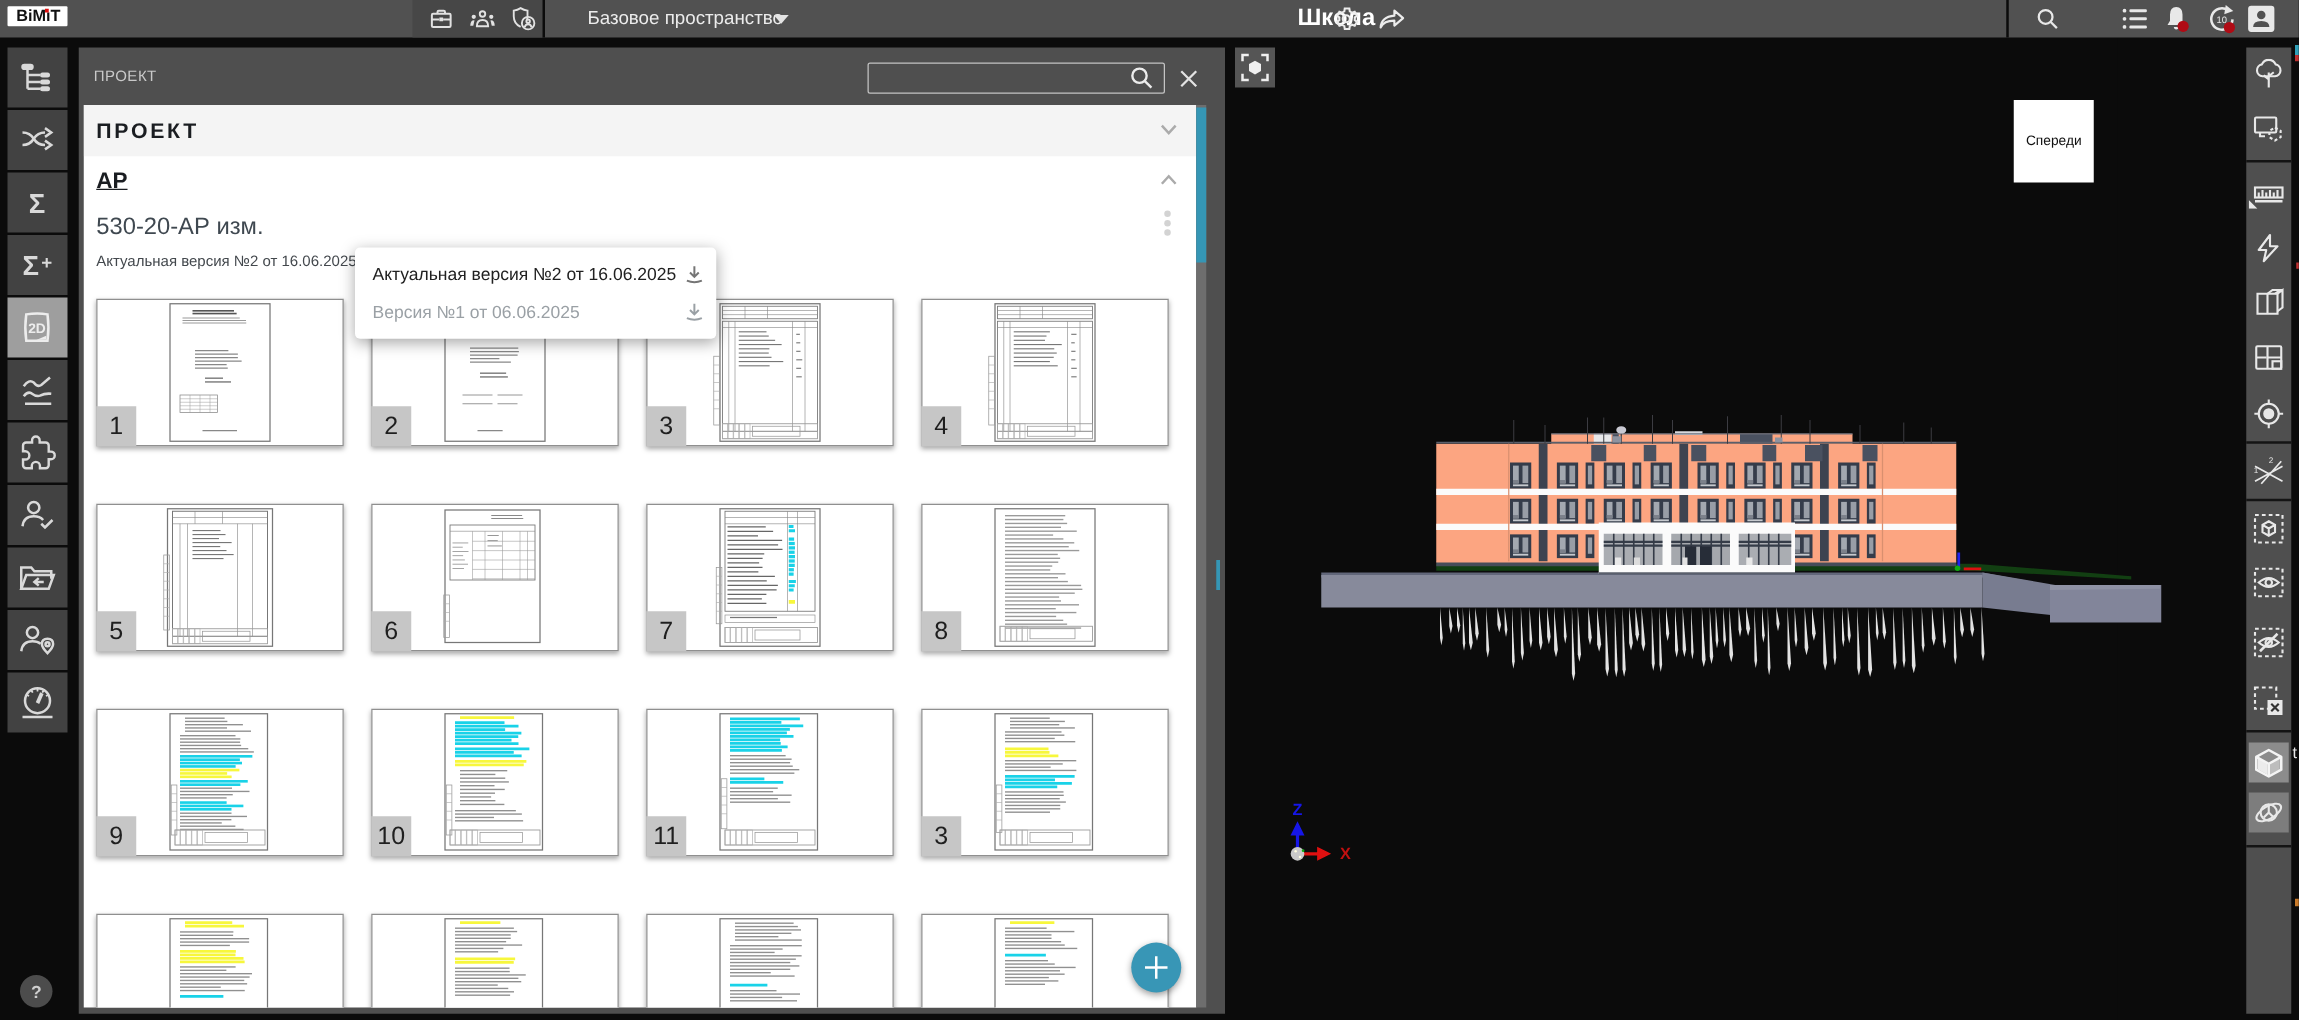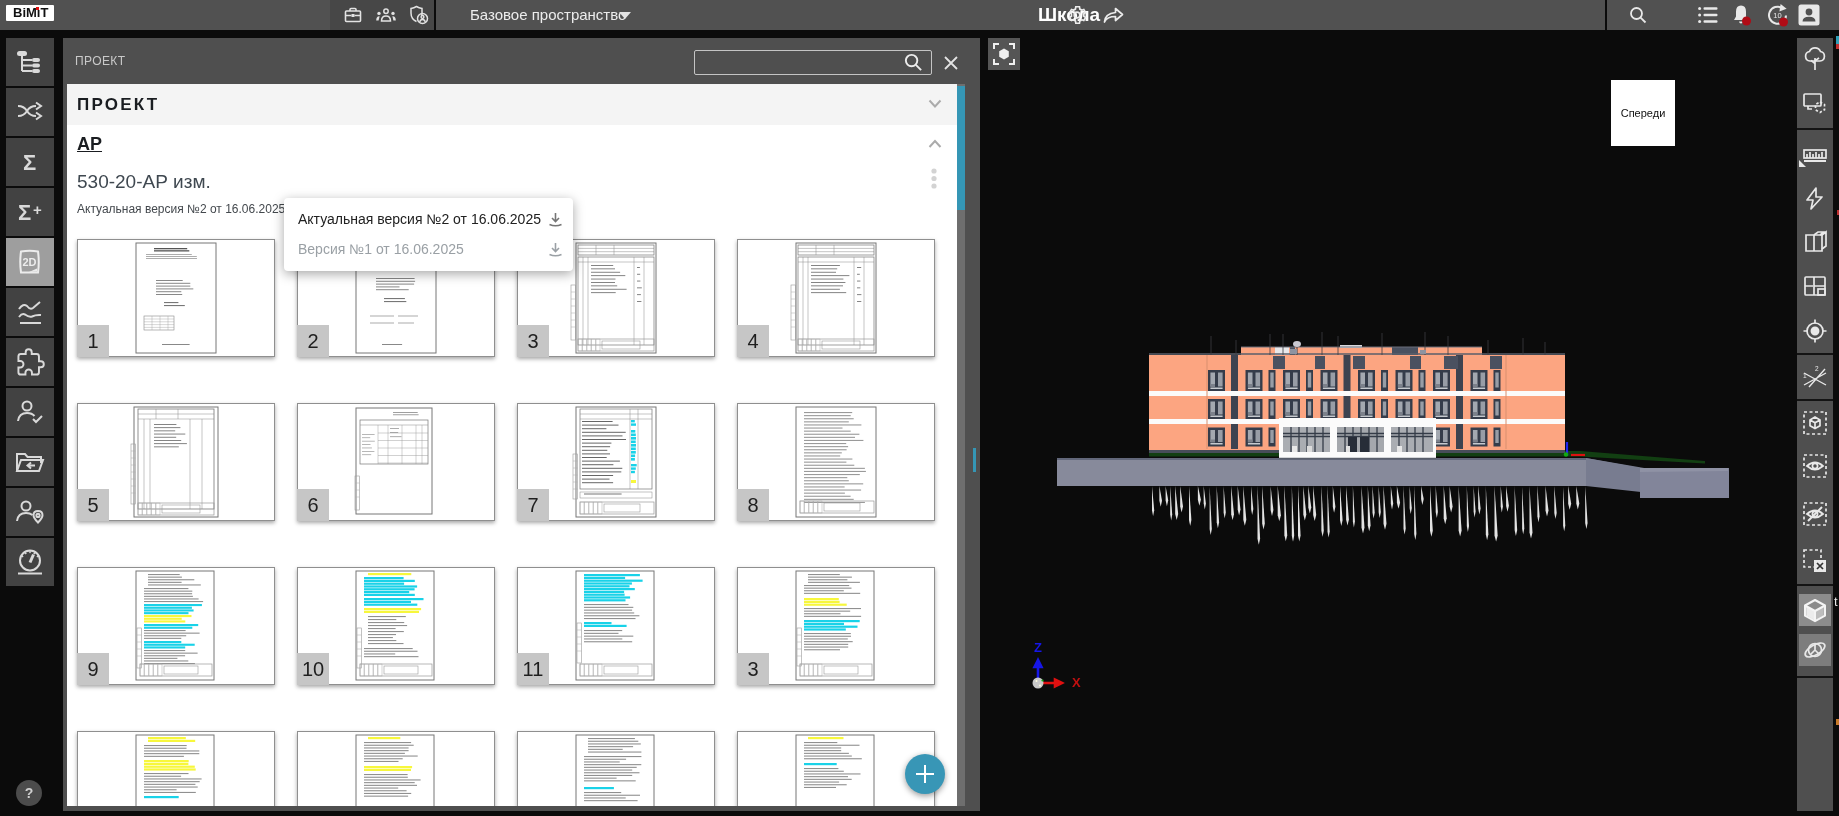--- a/index.html
+++ b/index.html
@@ -731,21 +731,21 @@
             <rect x="66.0" y="49.5" width="35.1" height="1.1" fill="#909090"></rect>
             <rect x="66.0" y="52.2" width="42.7" height="1.1" fill="#909090"></rect>
             <rect x="66.0" y="54.9" width="32.0" height="1.1" fill="#909090"></rect>
           </svg></div>
 
   <div id="popup">
     <div style="position:absolute;left:14px;top:13px;font-size:14px;color:#212121;">Актуальная версия №2 от 16.06.2025</div>
     <svg class="abs" style="left:263px;top:13px" width="17" height="17" viewBox="0 0 17 17" fill="none" stroke="#757575" stroke-width="1.6">
       <path d="M8.5 2 V10 M5 7 l3.5 3.5 L12 7 M2.5 13.5 q6 2.5 12 0"></path>
     </svg>
-    <div style="position:absolute;left:14px;top:43px;font-size:14px;color:#9aa0a5;">Версия №1 от 16.06.2025</div>
+    <div style="position:absolute;left:14px;top:43px;font-size:14px;color:#9aa0a5;">Версия №1 от 06.06.2025</div>
     <svg class="abs" style="left:263px;top:43px" width="17" height="17" viewBox="0 0 17 17" fill="none" stroke="#9aa0a5" stroke-width="1.6">
       <path d="M8.5 2 V10 M5 7 l3.5 3.5 L12 7 M2.5 13.5 q6 2.5 12 0"></path>
     </svg>
   </div>
   <div id="fab">
           <svg style="position:absolute;left:9px;top:9px" width="22" height="22" viewBox="0 0 22 22" stroke="#fff" stroke-width="2">
             <path d="M11 2 V20 M2 11 H20"></path>
           </svg>
         </div>
  </div>

